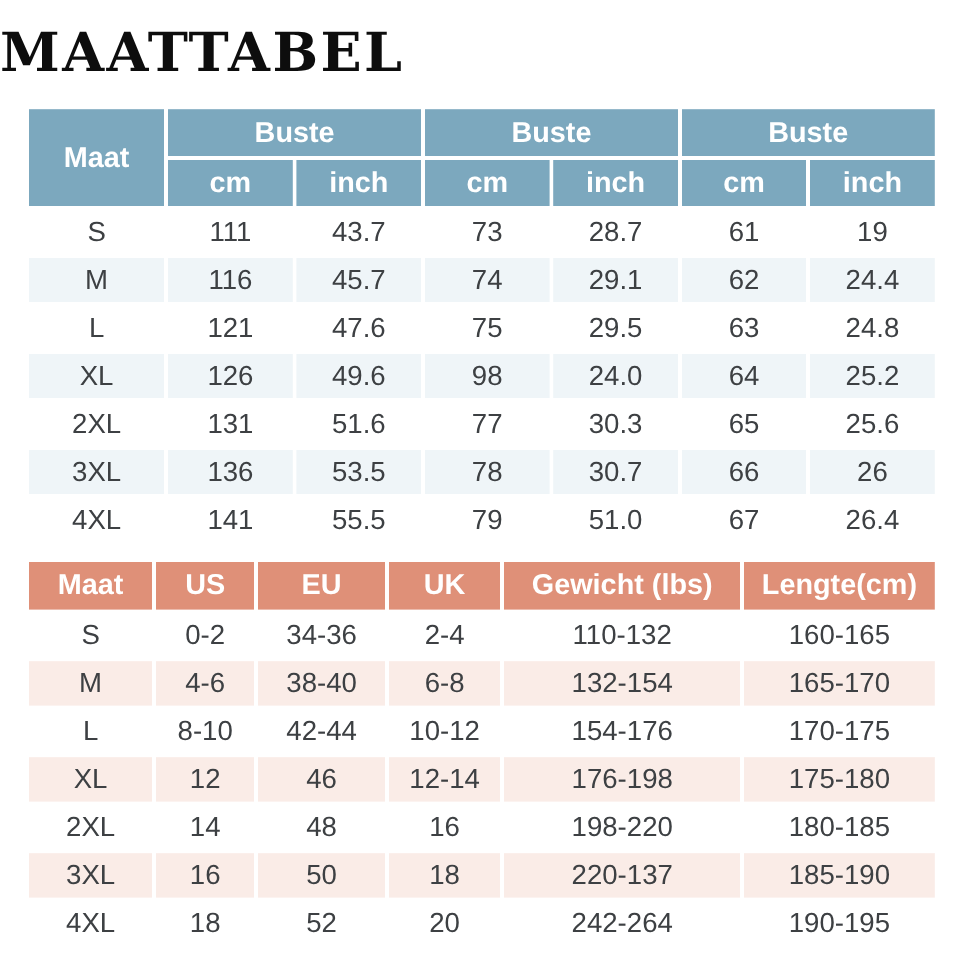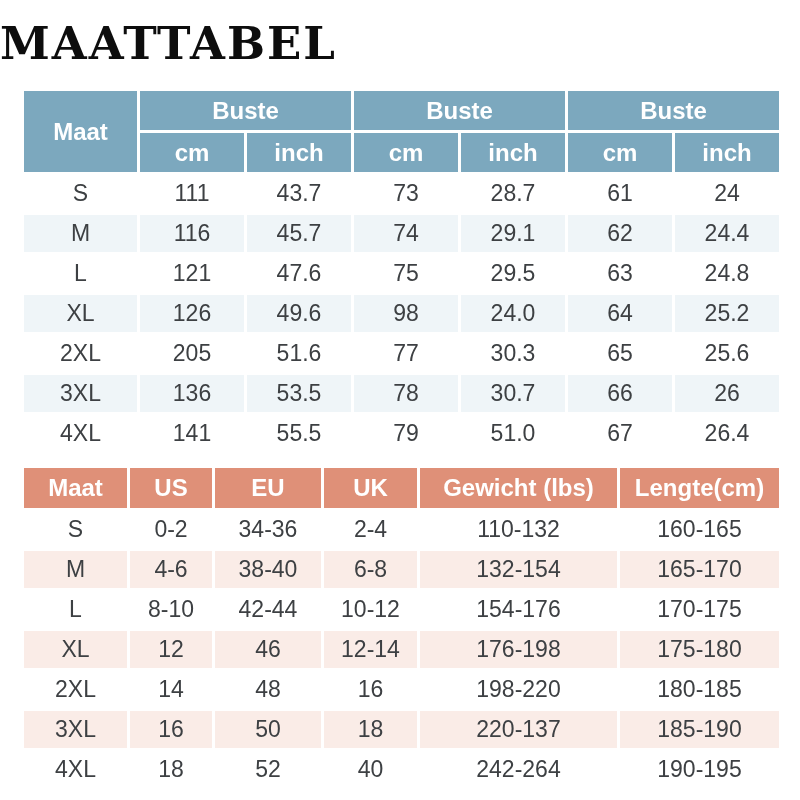--- a/index.html
+++ b/index.html
@@ -111,21 +111,21 @@
     </tr>
   </thead>
   <tbody>
     <tr>
       <td>S</td>
       <td>111</td>
       <td>43.7</td>
       <td>73</td>
       <td>28.7</td>
       <td>61</td>
-      <td>24</td>
+      <td>19</td>
     </tr>
     <tr class="tint">
       <td>M</td>
       <td>116</td>
       <td>45.7</td>
       <td>74</td>
       <td>29.1</td>
       <td>62</td>
       <td>24.4</td>
     </tr>
@@ -142,21 +142,21 @@
       <td>XL</td>
       <td>126</td>
       <td>49.6</td>
       <td>98</td>
       <td>24.0</td>
       <td>64</td>
       <td>25.2</td>
     </tr>
     <tr>
       <td>2XL</td>
-      <td>205</td>
+      <td>131</td>
       <td>51.6</td>
       <td>77</td>
       <td>30.3</td>
       <td>65</td>
       <td>25.6</td>
     </tr>
     <tr class="tint">
       <td>3XL</td>
       <td>136</td>
       <td>53.5</td>
@@ -242,18 +242,18 @@
       <td>16</td>
       <td>50</td>
       <td>18</td>
       <td>220-137</td>
       <td>185-190</td>
     </tr>
     <tr>
       <td>4XL</td>
       <td>18</td>
       <td>52</td>
-      <td>40</td>
+      <td>20</td>
       <td>242-264</td>
       <td>190-195</td>
     </tr>
   </tbody>
 </table>
 
 </body></html>

